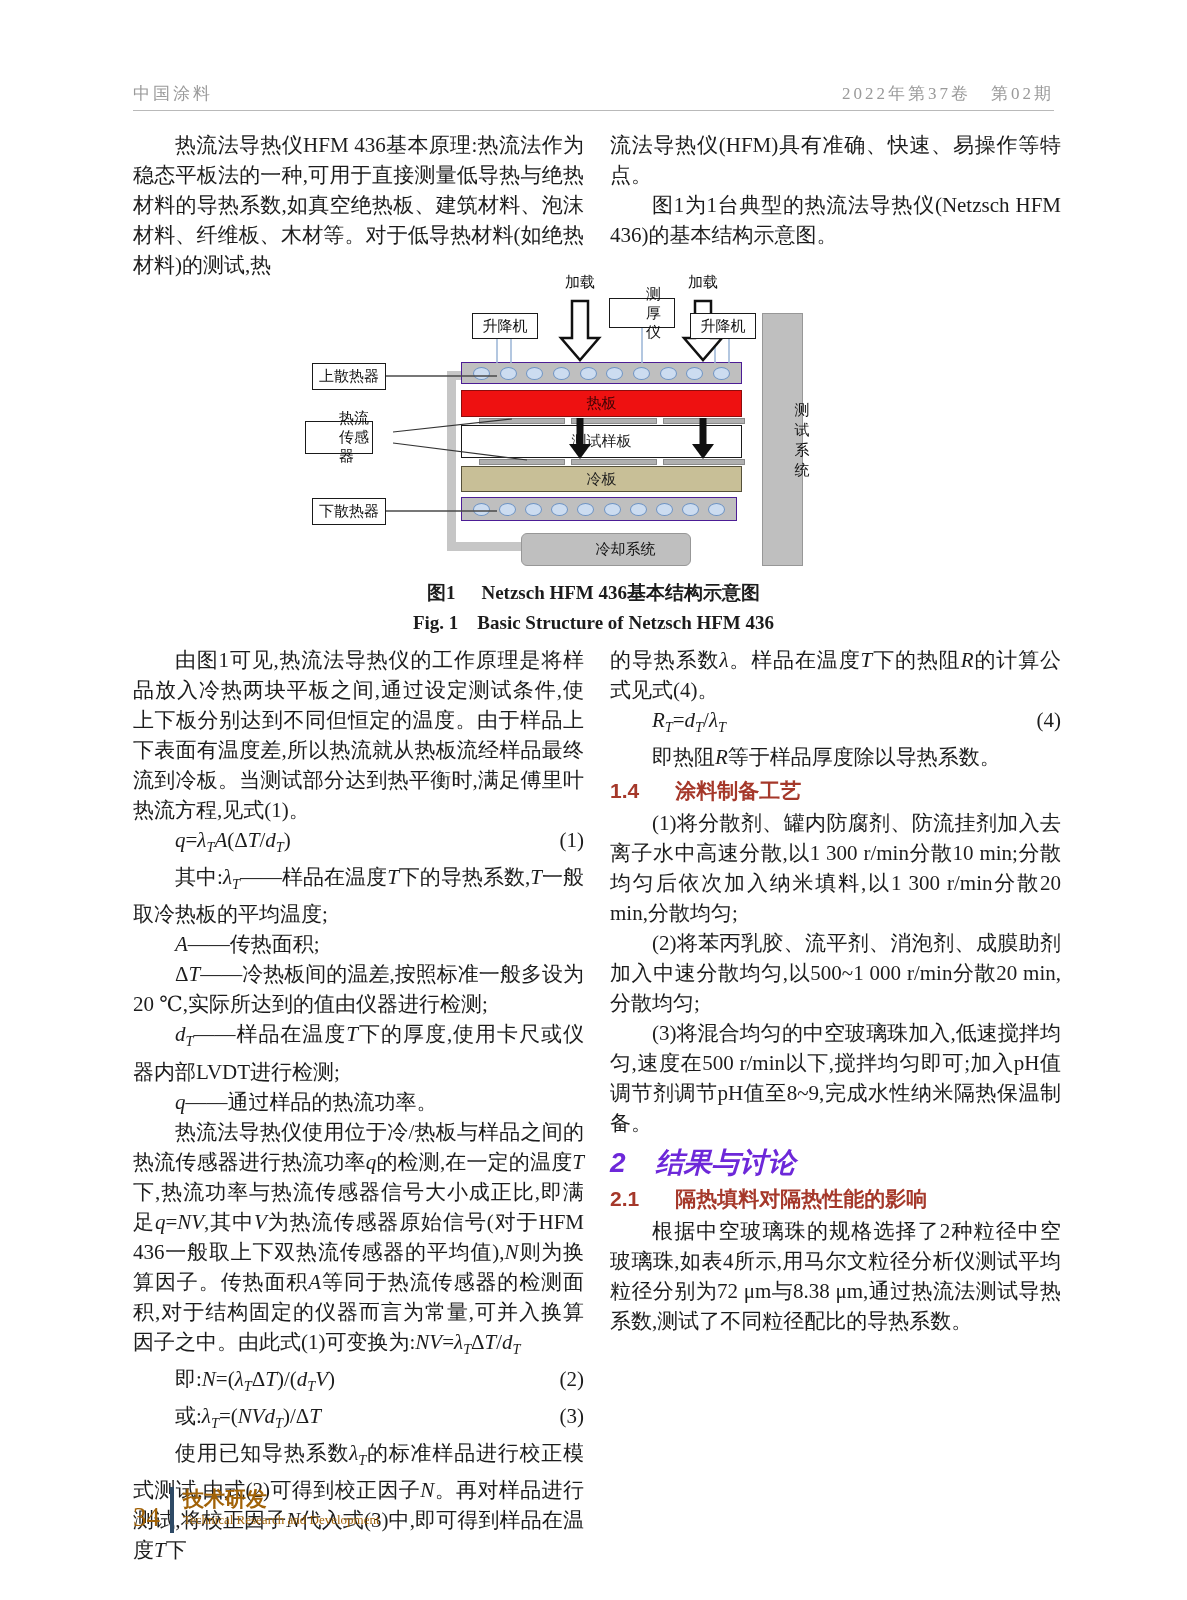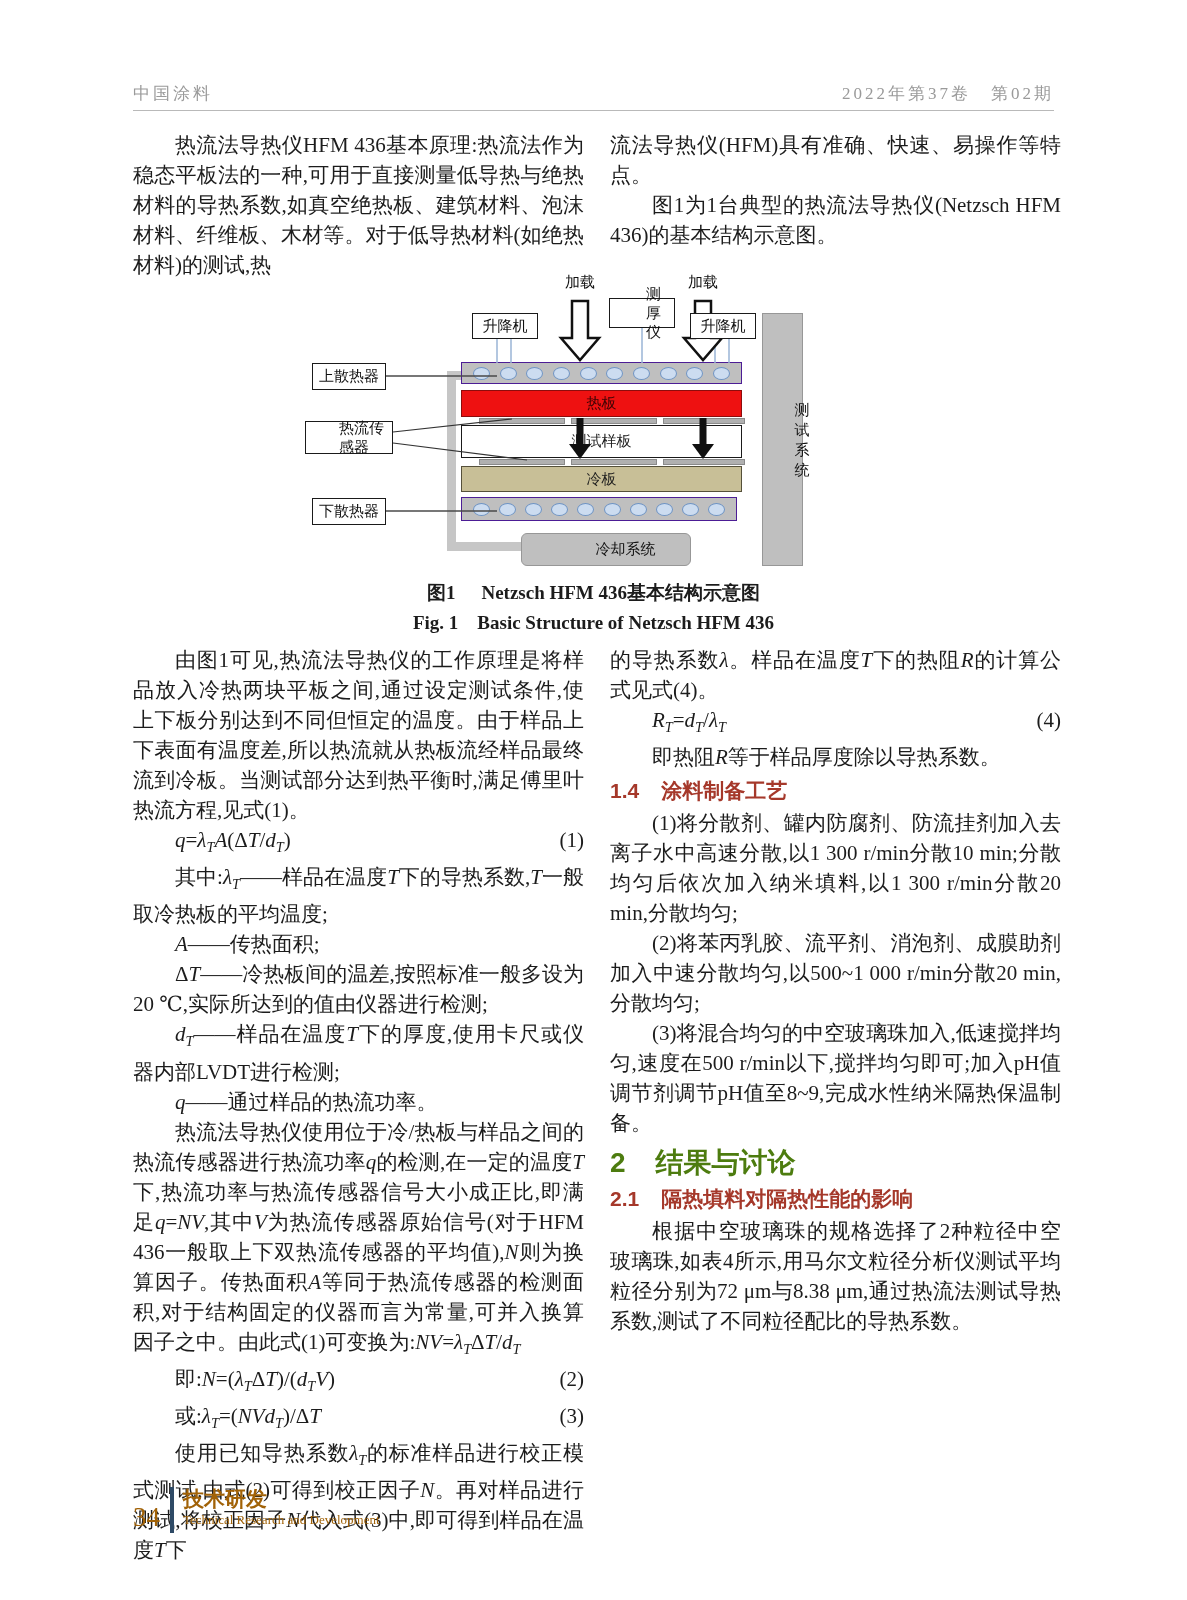--- a/index.html
+++ b/index.html
@@ -17,22 +17,22 @@
   .p.noindent{text-indent:0;}
   .frow{display:flex;justify-content:space-between;}
   .fb{margin-left:2em;}
   .fn{margin-left:8px;}
   i{font-family:"Liberation Serif","DejaVu Serif",serif;}
   sub{font-size:0.68em;}
   
   .h3red{margin:4px 0 2px 0;font-family:"Liberation Sans","DejaVu Sans",sans-serif;
          font-weight:bold;font-size:21px;color:#a5382a;text-indent:0;text-align:left;}
   .h2red{margin:10px 0 6px 0;font-family:"Liberation Sans","DejaVu Sans",sans-serif;
-         font-weight:bold;font-size:28px;color:#4d7c0f;text-indent:0;text-align:left;}
-  .hnum{margin-right:22px;}
+         font-weight:bold;font-size:28px;color:#6d28d9;text-indent:0;text-align:left;font-style:italic;}
+  .hnum{margin-right:36px;}
   .hnum2{margin-right:30px;}
   
   .fig{position:absolute;top:268px;left:297px;width:568px;height:300px;
        font-family:"Liberation Serif","DejaVu Serif",serif;}
   .fig *{box-sizing:border-box;}
   .dlabel{position:absolute;font-size:15px;color:#111;text-align:center;}
   .dbox{position:absolute;background:#fff;border:1.5px solid #1a1a1a;font-size:15px;color:#111;
         display:flex;align-items:center;justify-content:center;}
   .bar{position:absolute;left:164px;width:281px;border:1px solid #4c1d95;}
   .sinkbar{background:#bfbfbf;display:flex;align-items:center;justify-content:space-around;padding:0 6px;}
@@ -161,21 +161,21 @@
       </div>
     <div class="dbox" style="left:393px;top:45px;width:66px;height:26px;">
         <span>升降机</span>
       </div>
     <div class="dbox" style="left:312px;top:30px;width:66px;height:30px;padding-left:36px;">
         <span>测厚仪</span>
       </div>
     <div class="dbox" style="left:15px;top:95px;width:74px;height:27px;">
         <span>上散热器</span>
       </div>
-    <div class="dbox" style="left:8px;top:153px;width:88px;height:33px;padding-left:33px;">
+    <div class="dbox" style="left:8px;top:153px;width:68px;height:33px;padding-left:33px;">
         <span>热流传感器</span>
       </div>
     <div class="dbox" style="left:15px;top:230px;width:74px;height:27px;">
         <span>下散热器</span>
       </div>
   </div>
 
   <div class="cap">
     <p class="capzh"><span>图1</span><span class="capsp"></span><span>Netzsch HFM 436基本结构示意图</span></p>
     <p class="capen">Fig. 1　Basic Structure of Netzsch HFM 436</p>

